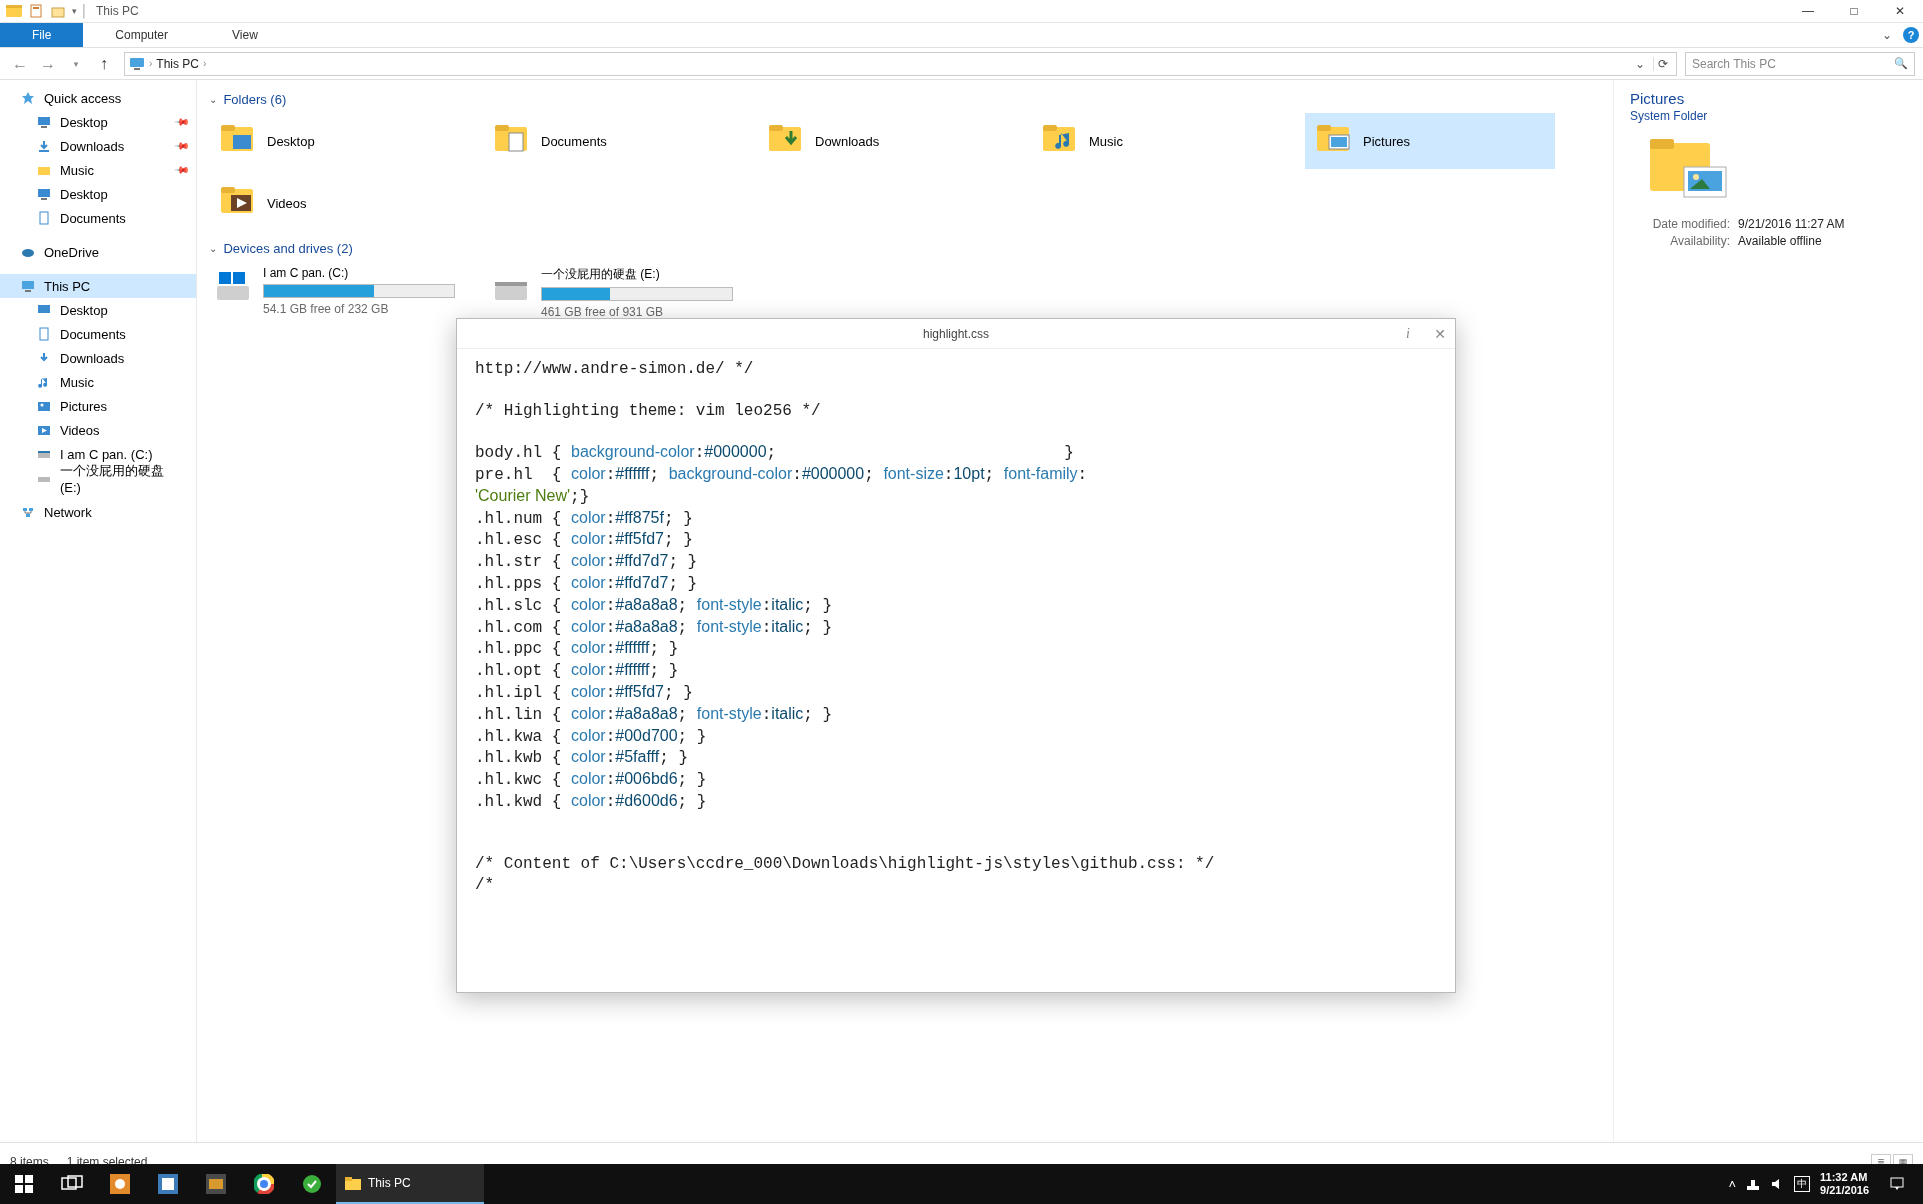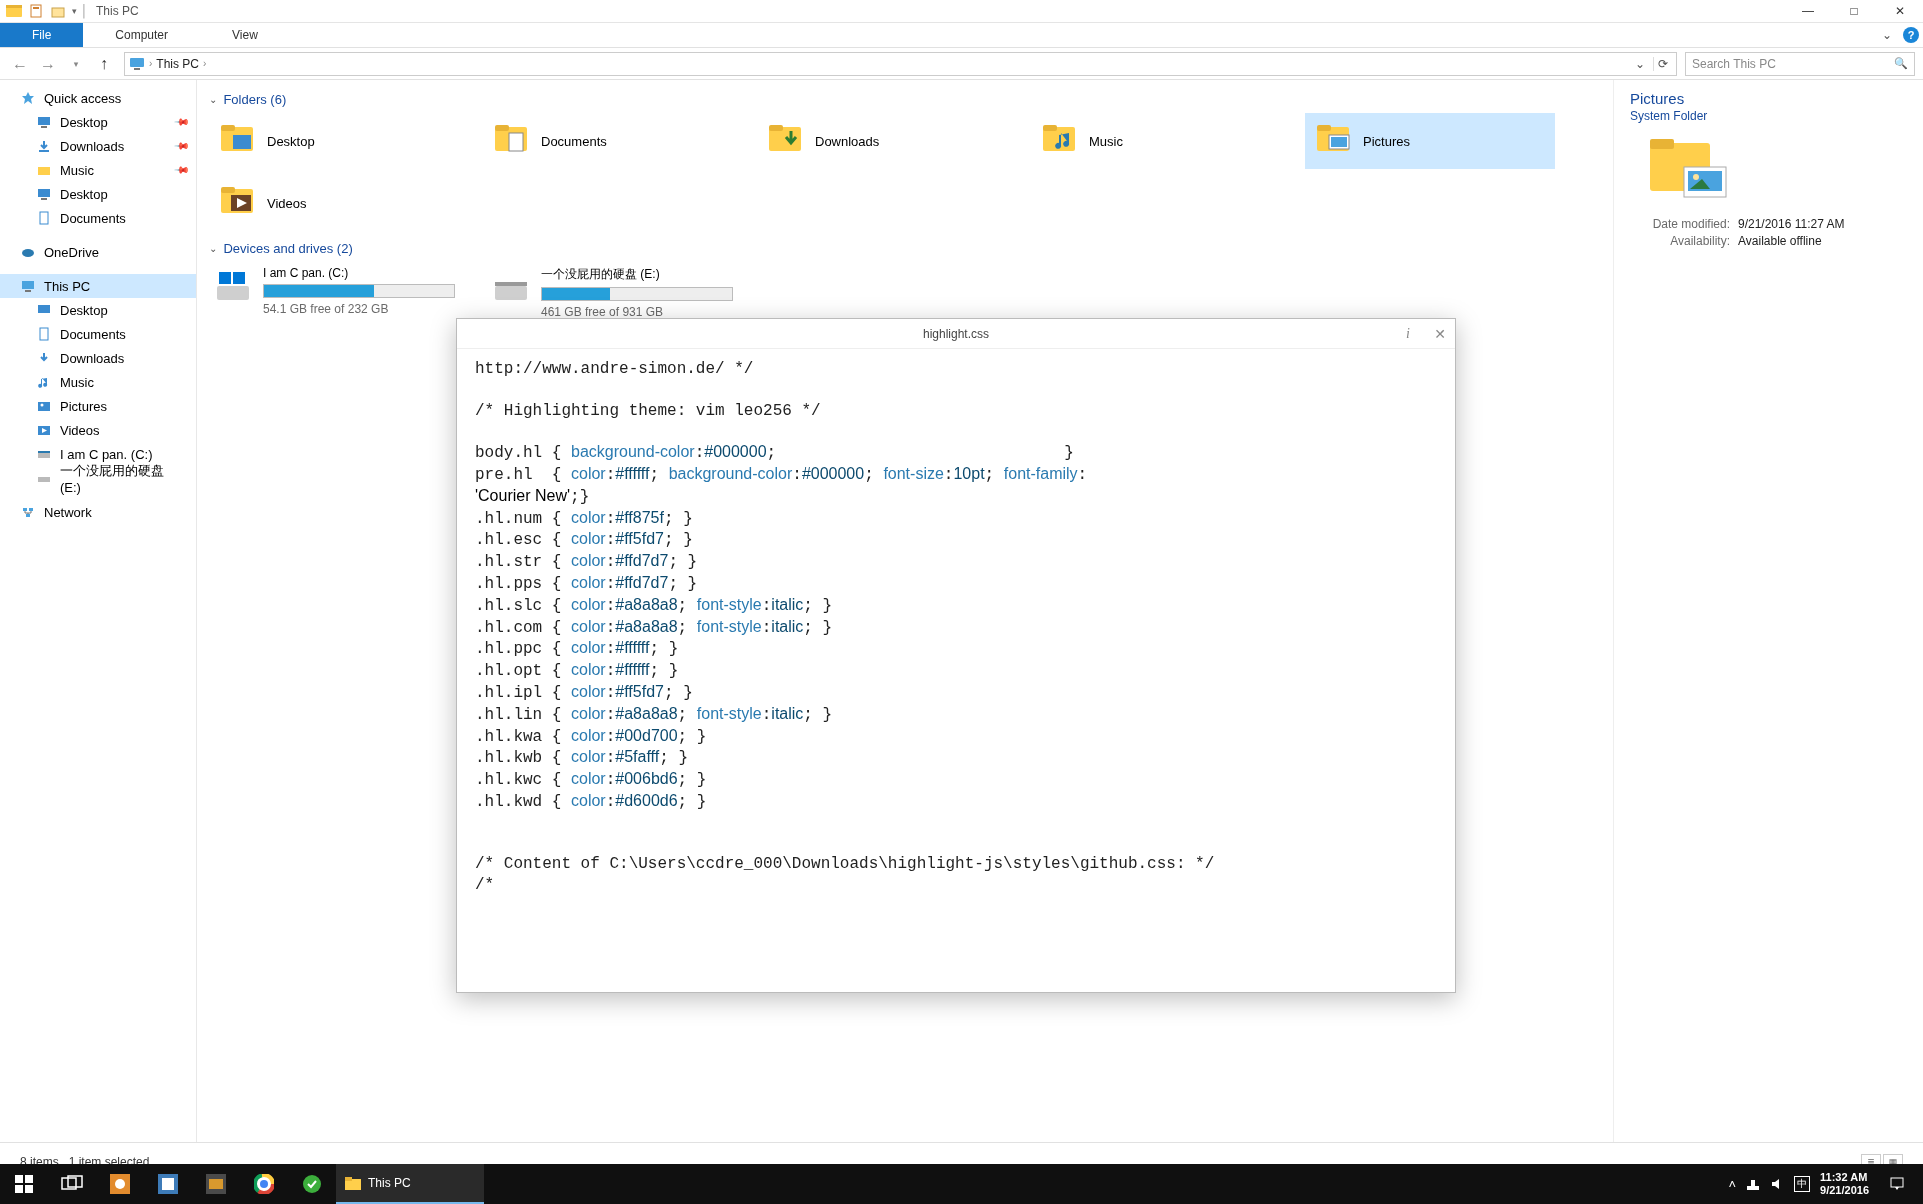--- a/index.html
+++ b/index.html
@@ -71,24 +71,24 @@
 .dp-row .v { color: #222; }
 
 
 .preview-window { position: absolute; left: 456px; top: 318px; width: 1000px; height: 675px; background: #fff; border: 1px solid #bbb; box-shadow: 0 6px 24px rgba(0,0,0,.25); display:flex; flex-direction:column; }
 .preview-titlebar { height: 30px; display: flex; align-items: center; justify-content: center; position: relative; font-size: 12px; color: #444; border-bottom: 1px solid #eee; }
 .preview-titlebar .pw-controls { position: absolute; right: 4px; top: 0; height: 30px; display: flex; align-items: center; gap: 10px; }
 .preview-titlebar .pw-controls div { width: 22px; text-align: center; color: #888; font-size: 14px; }
 .preview-body { flex: 1; padding: 10px 18px; font-family: "Consolas","Courier New",monospace; font-size: 16px; line-height: 1.3; white-space: pre; color: #222; overflow: hidden; }
 .cprop { color: #2a7ab0; }
 .cval-hex { color: #0c4a6e; }
-.cstr { color: #000000; }
-
-
-.statusbar { height: 38px; border-top: 1px solid #e1e1e1; display: flex; align-items: center; font-size: 12px; padding: 0 20px; color: #333; gap: 10px; }
+.cstr { color: #4d7c0f; }
+
+
+.statusbar { height: 38px; border-top: 1px solid #e1e1e1; display: flex; align-items: center; font-size: 12px; padding: 0 10px; color: #333; gap: 18px; }
 .statusbar .spacer { flex: 1; }
 .statusbar .view-toggle { display: flex; gap: 2px; }
 .statusbar .view-toggle div { width: 20px; height: 16px; border: 1px solid #ccc; display:flex; align-items:center; justify-content:center; font-size:9px; color:#666; }
 
 
 .taskbar { position: absolute; left:0; right:0; bottom:0; height: 40px; background: #101010; display: flex; align-items: stretch; }
 .task-btn { width: 48px; display: flex; align-items: center; justify-content: center; color: #fff; font-size: 16px; }
 .task-active-wide { width: 148px; display:flex; align-items:center; padding-left:8px; gap:6px; background:#2a2a2a; border-bottom:2px solid #76b9ed; color:#fff; font-size:12px; }
 .task-spacer { flex: 1; }
 .tray { display: flex; align-items: center; color: #fff; font-size: 12px; gap: 10px; padding: 0 8px; }

